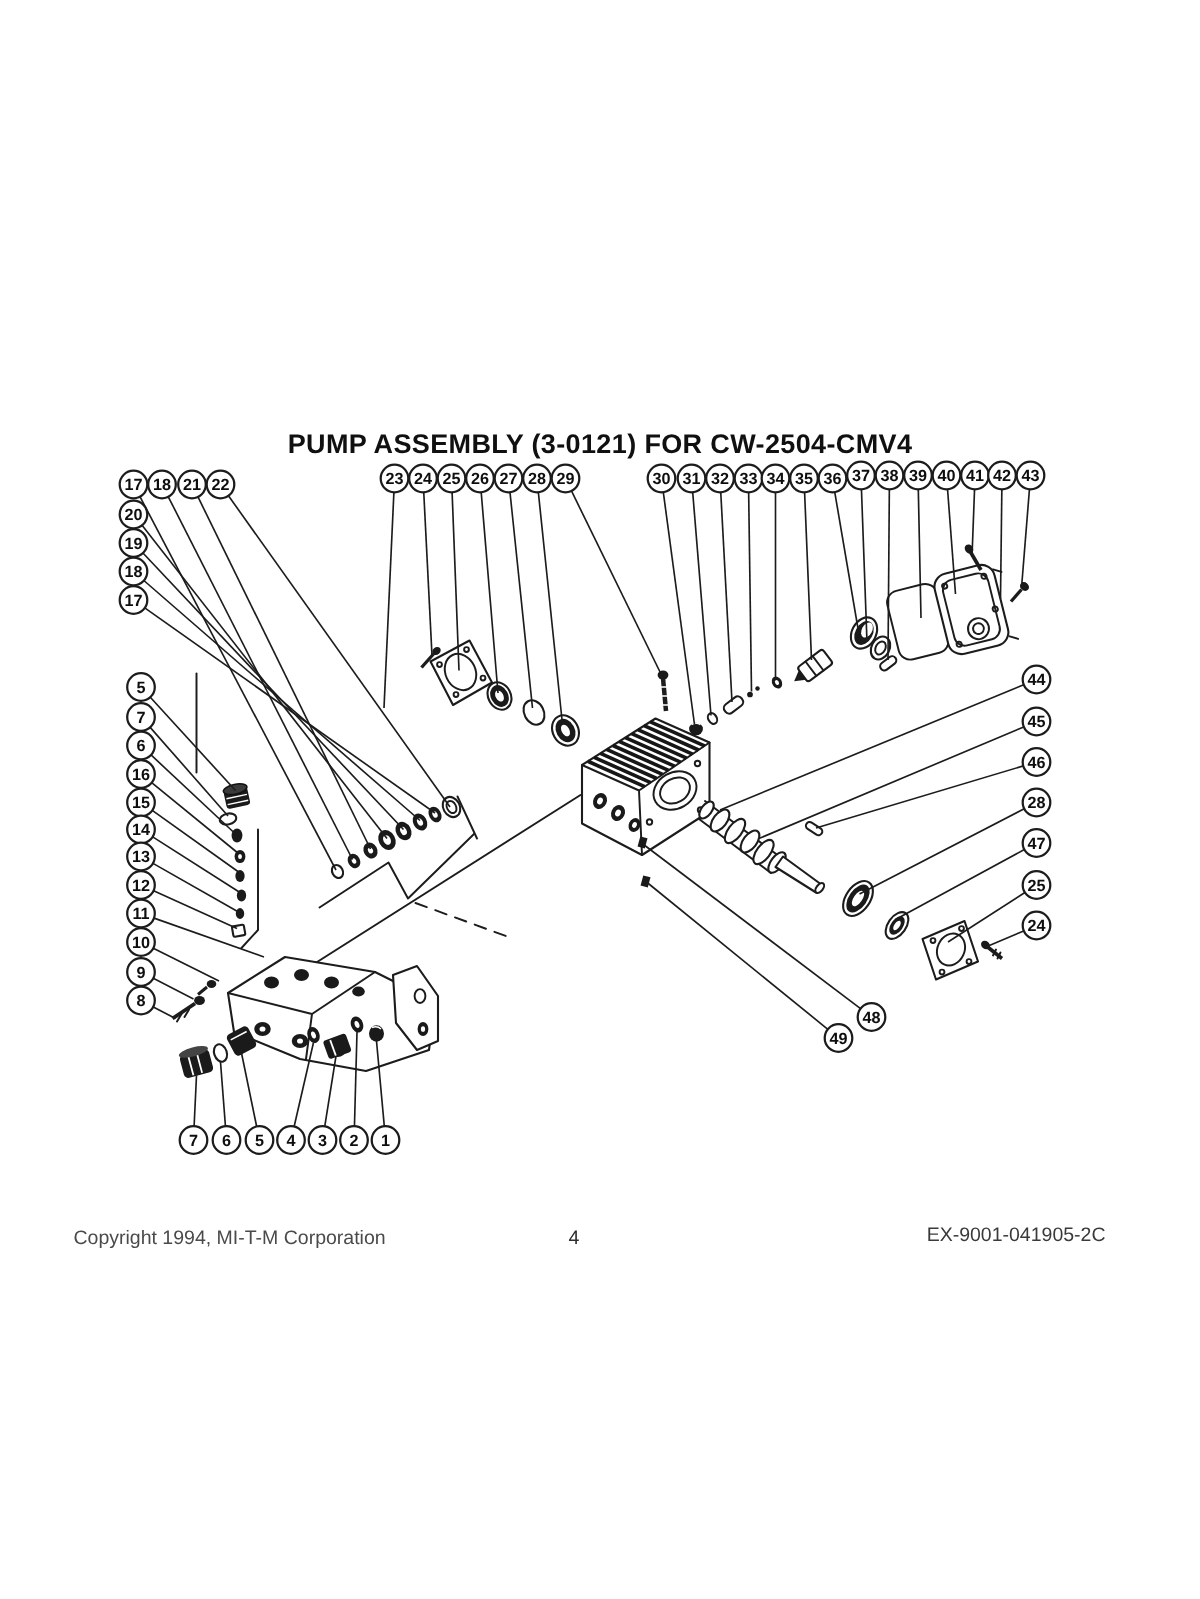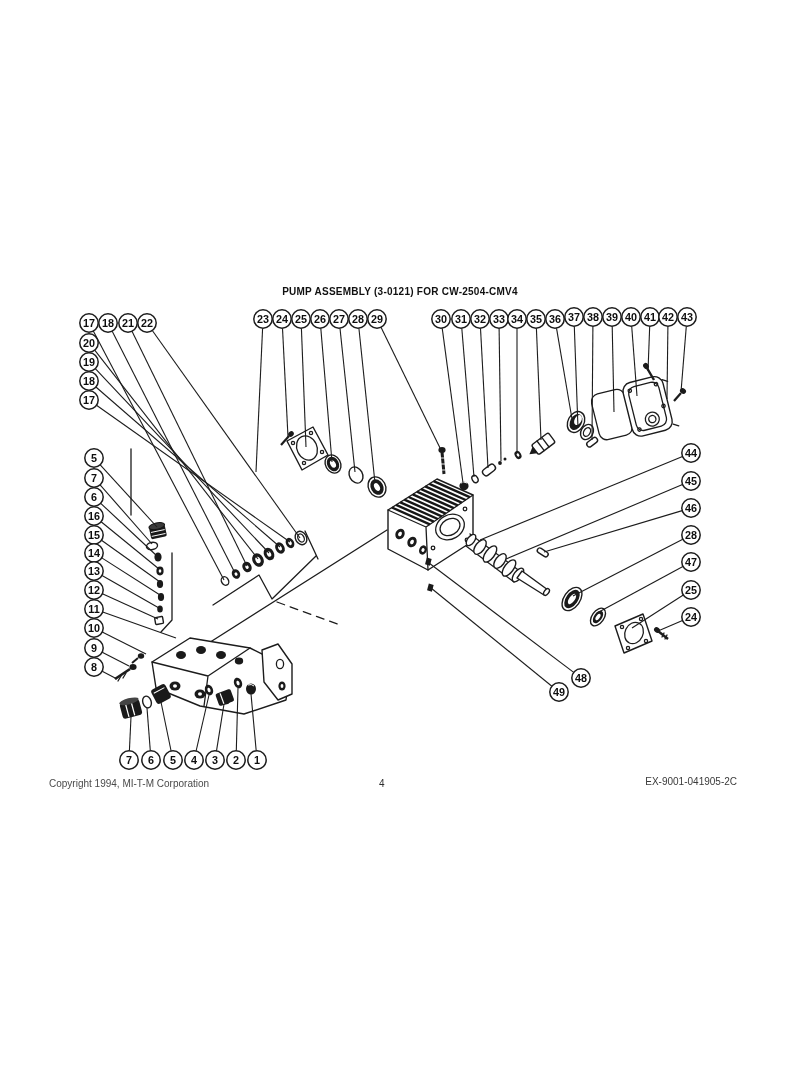--- a/index.html
+++ b/index.html
@@ -1,30 +1,30 @@
 <!DOCTYPE html>
 <html style="--ink: #1c1c1c; --paper: #ffffff;"><head>
 <meta charset="utf-8">
 <style>
   html,body{margin:0;padding:0;background:#ffffff;}
   .page{position:relative;width:800px;height:1066px;background:var(--paper,#fff);overflow:hidden;
         font-family:"Liberation Sans",sans-serif;}
   .title{position:absolute;top:286px;left:0;width:100%;text-align:center;margin:0;
-         font-size:10px;font-weight:700;letter-spacing:.25px;color:#101010;}
+         font-size:18px;font-weight:700;letter-spacing:.25px;color:#101010;}
   svg.diagram{position:absolute;left:0;top:0;width:800px;height:1066px;}
   
   .fw{fill:#fff;stroke:var(--ink,#1c1c1c);stroke-width:1.4;stroke-linejoin:round;stroke-linecap:round;}
   .fd{fill:#1a1a1a;stroke:none;}
   .ln{fill:none;stroke:var(--ink,#1c1c1c);stroke-width:1.3;stroke-linejoin:round;stroke-linecap:round;}
   .fins line{stroke:#161616;stroke-width:2.4;}
   .leader{stroke:var(--ink,#1c1c1c);stroke-width:1.1;fill:none;}
   .balloon{fill:#fff;stroke:var(--ink,#1c1c1c);stroke-width:1.5;}
   .balloon-num{font-family:"Liberation Sans",sans-serif;font-size:10.8px;font-weight:700;
                fill:#0e0e0e;text-anchor:middle;}
-  .footer{position:absolute;top:778px;left:0;width:100%;height:16px;font-size:10px;color:#333;}
+  .footer{position:absolute;top:817px;left:0;width:100%;height:16px;font-size:13px;color:#333;}
   .footer .copy{position:absolute;left:49px;top:0;color:#4a4a4a;}
   .footer .pnum{position:absolute;left:379px;top:0;color:#2e2e2e;}
   .footer .code{position:absolute;right:63px;top:-2px;color:#3a3a3a;}
 </style>
 </head>
 <body>
 
 <div class="page">
   <h1 class="title">PUMP ASSEMBLY (3-0121) FOR CW-2504-CMV4</h1>
 

